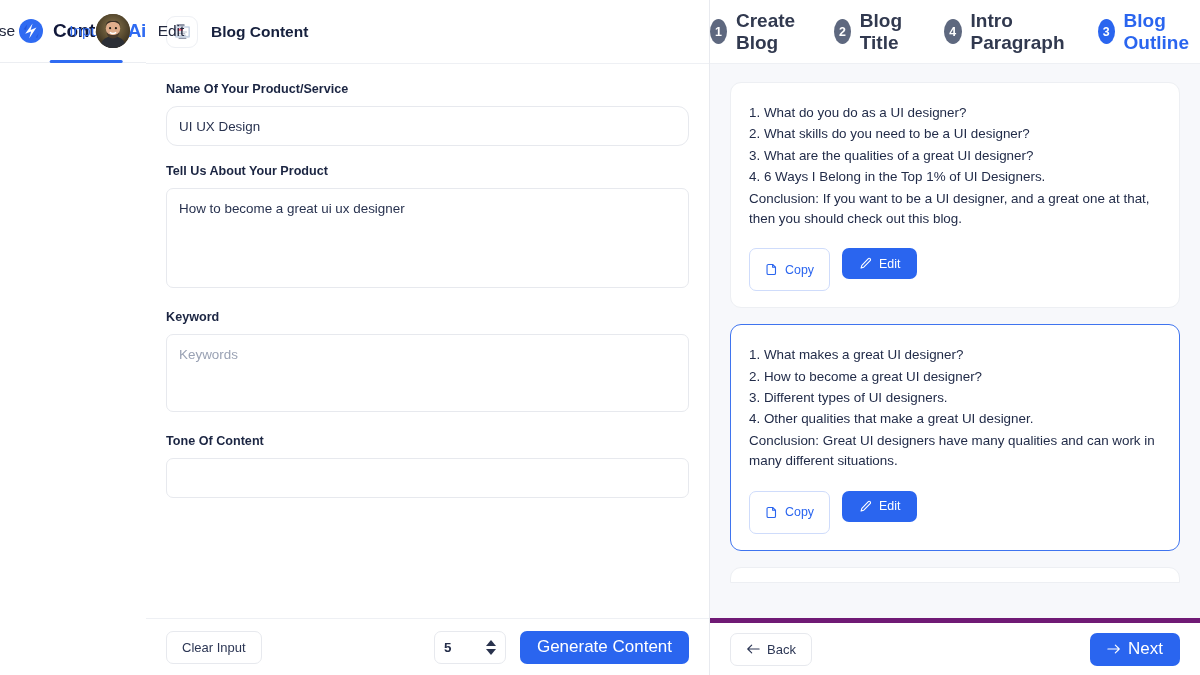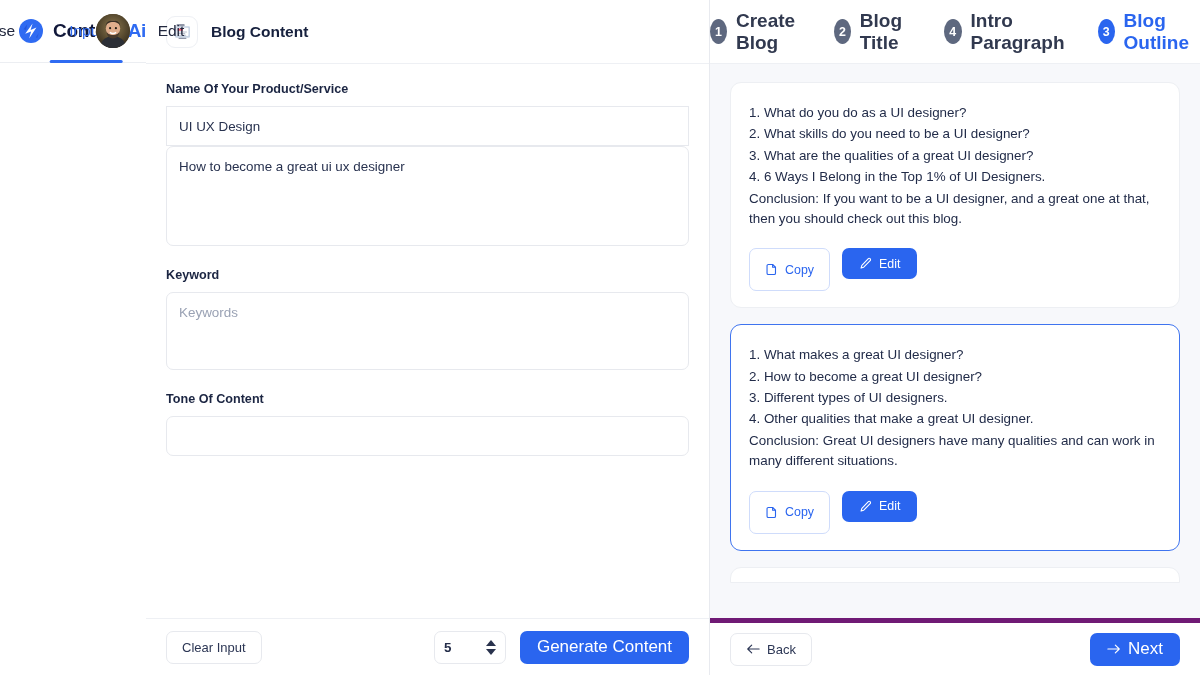--- a/index.html
+++ b/index.html
@@ -81,21 +81,21 @@
     padding: 18px 20px 0 20px;
     position: relative;
   }
   .field-label {
     font-size: 12.6px; font-weight: bold; color: #1b2542;
     margin-bottom: 10px; margin-top: 18px;
   }
   .field-label:first-child { margin-top: 0; }
   .txt-input {
     width: 100%; height: 40px;
-    border: 1px solid #e7e9ee; border-radius: 0;
+    border: 1px solid #e7e9ee; border-radius: 11px;
     background: #fff; padding: 0 12px;
     font-family: "Liberation Sans", sans-serif;
     font-size: 13.4px; color: #28324f; outline: none;
   }
   .txt-area {
     width: 100%; height: 100px;
     border: 1px solid #e7e9ee; border-radius: 7px;
     background: #fff; padding: 11px 12px;
     font-family: "Liberation Sans", sans-serif;
     font-size: 13.4px; color: #28324f; outline: none; resize: none;
@@ -280,20 +280,21 @@
           </svg>
         </span>
         <span class="left-head-title">Blog Content</span>
       </div>
 
       <div class="left-scroll">
 
         <div class="field-label">Name Of Your Product/Service</div>
         <input class="txt-input" value="UI UX Design" style="">
 
+        <div class="field-label">Tell Us About Your Product</div>
         <textarea class="txt-area" style="">How to become a great ui ux designer</textarea>
 
         <div class="field-label">Keyword</div>
         <textarea class="txt-area" style="height: 78px;" placeholder="Keywords"></textarea>
 
         <div class="field-label">Tone Of Content</div>
         <div class="tone-stub"></div>
       </div>
 
       <div class="left-foot">

